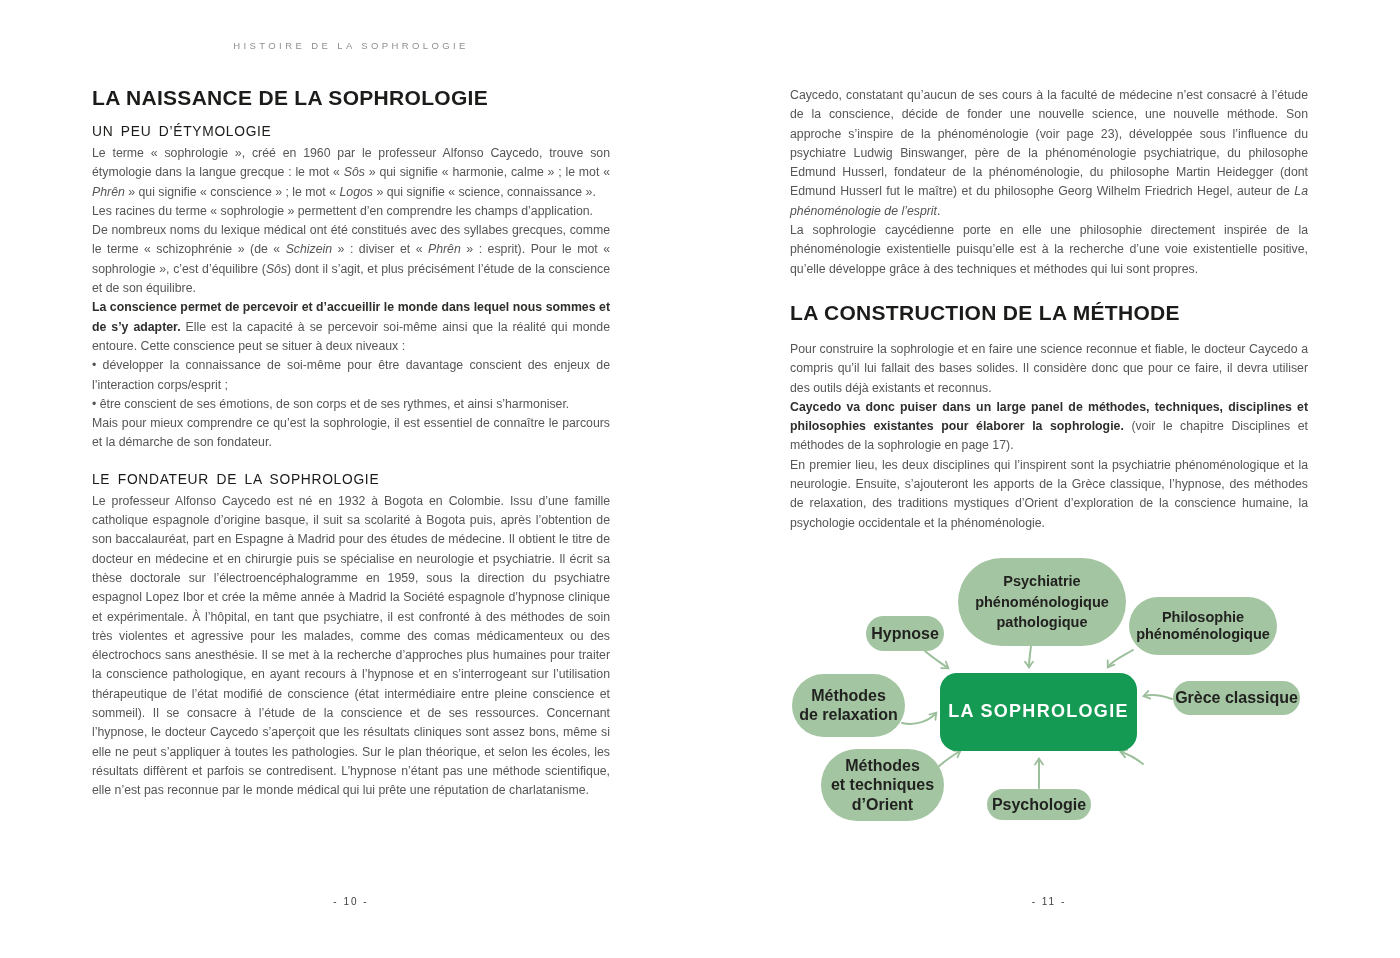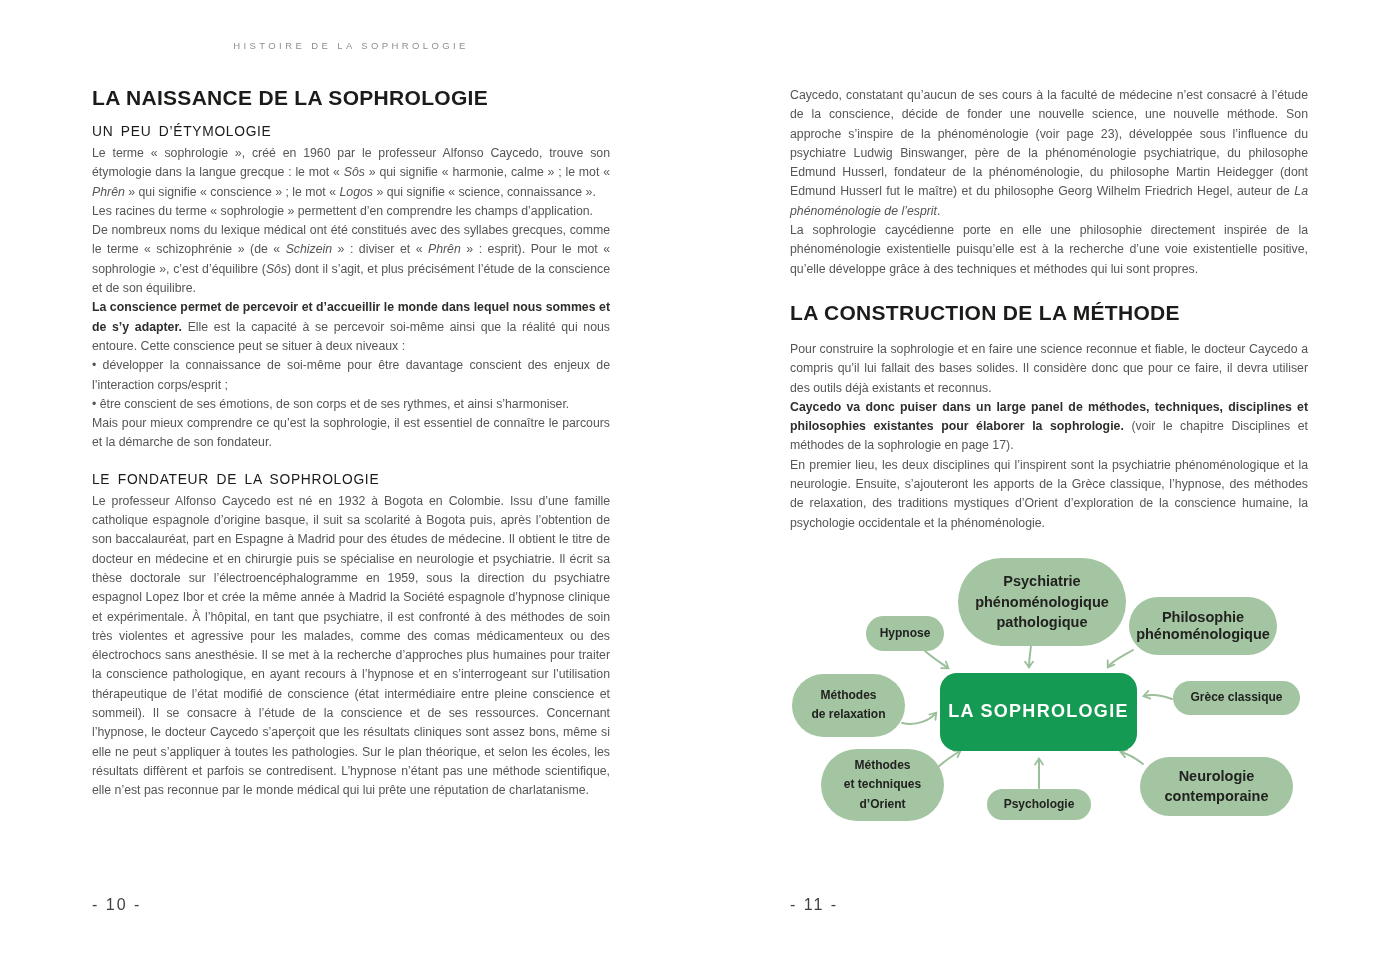--- a/index.html
+++ b/index.html
@@ -31,36 +31,36 @@
   .h2-fondateur { margin-top:19px; }
   p.body {
     margin:0; font-size:12.3px; line-height:19.3px;
     text-align:justify; color:#565656;
   }
   .gap { margin-top:19px; }
   .seg-b { font-weight:700; color:#2e2e2c; }
   .seg-i { font-style:italic; }
 
   .pagenum {
-    position:absolute; top:896px; width:518px; text-align:left;
-    font-size:16px; letter-spacing:2px; color:#3f3f3f;
+    position:absolute; top:896px; width:518px; text-align:center;
+    font-size:10px; letter-spacing:2px; color:#3f3f3f;
   }
   .pagenum-left  { left:92px; }
   .pagenum-right { left:790px; }
 
   
   .diagram {
     position:relative; width:545px; height:312px; margin-top:20px;
   }
   .arrows { position:absolute; left:0; top:0; pointer-events:none; }
   .bubble {
     position:absolute; background:#a3c5a1; color:#222220;
     display:flex; align-items:center; justify-content:center;
     text-align:center; white-space:pre-line;
-    font-weight:700; font-size:12px; line-height:19px;
+    font-weight:700; font-size:16px; line-height:19px;
   }
   .b-psychiatrie { left:168px; top:5px;   width:168px; height:88px; border-radius:44px; font-size:14.5px; line-height:20.5px; }
   .b-philosophie { left:339px; top:44px;  width:148px; height:58px; border-radius:29px; font-size:14.5px; line-height:17px; }
   .b-hypnose     { left:76px;  top:63px;  width:78px;  height:35px; border-radius:18px; }
   .b-relaxation  { left:2px;   top:121px; width:113px; height:63px; border-radius:32px; }
   .b-grece       { left:383px; top:128px; width:127px; height:34px; border-radius:17px; }
   .b-orient      { left:31px;  top:196px; width:123px; height:72px; border-radius:36px; line-height:19.5px; }
   .b-psychologie { left:197px; top:236px; width:104px; height:31px; border-radius:16px; }
   .b-neurologie  { left:350px; top:204px; width:153px; height:59px; border-radius:30px; font-size:14.5px; line-height:20.5px; }
   .centerbox {
@@ -81,21 +81,21 @@
 
   <div class="runner">HISTOIRE DE LA SOPHROLOGIE</div>
 
   <div class="col col-left">
     <h1 class="h1">LA NAISSANCE DE LA SOPHROLOGIE</h1>
 
     <h2 class="h2">UN PEU D’ÉTYMOLOGIE</h2>
     <p class="body"><span>Le terme « sophrologie », créé en 1960 par le professeur Alfonso Caycedo, trouve son étymologie dans la langue grecque : le mot « </span><span class="seg-i">Sôs</span><span> » qui signifie « harmonie, calme » ; le mot « </span><span class="seg-i">Phrên</span><span> » qui signifie « conscience » ; le mot « </span><span class="seg-i">Logos</span><span> » qui signifie « science, connaissance ».</span></p>
     <p class="body">Les racines du terme « sophrologie » permettent d’en comprendre les champs d’application.</p>
     <p class="body"><span>De nombreux noms du lexique médical ont été constitués avec des syllabes grecques, comme le terme « schizophrénie » (de « </span><span class="seg-i">Schizein</span><span> » : diviser et « </span><span class="seg-i">Phrên</span><span> » : esprit). Pour le mot « sophrologie », c’est d’équilibre (</span><span class="seg-i">Sôs</span><span>) dont il s’agit, et plus précisément l’étude de la conscience et de son équilibre.</span></p>
-    <p class="body gap"><span class="seg-b">La conscience permet de percevoir et d’accueillir le monde dans lequel nous sommes et de s’y adapter.</span><span> Elle est la capacité à se percevoir soi-même ainsi que la réalité qui nous entoure. Cette conscience peut se situer à deux niveaux :</span></p>
+    <p class="body gap"><span class="seg-b">La conscience permet de percevoir et d’accueillir le monde dans lequel nous sommes et de s’y adapter.</span><span> Elle est la capacité à se percevoir soi-même ainsi que la réalité qui monde entoure. Cette conscience peut se situer à deux niveaux :</span></p>
     <p class="body">• développer la connaissance de soi-même pour être davantage conscient des enjeux de l’interaction corps/esprit ;</p>
     <p class="body">• être conscient de ses émotions, de son corps et de ses rythmes, et ainsi s’harmoniser.</p>
     <p class="body gap">Mais pour mieux comprendre ce qu’est la sophrologie, il est essentiel de connaître le parcours et la démarche de son fondateur.</p>
 
     <h2 class="h2 h2-fondateur">LE FONDATEUR DE LA SOPHROLOGIE</h2>
     <p class="body">Le professeur Alfonso Caycedo est né en 1932 à Bogota en Colombie. Issu d’une famille catholique espagnole d’origine basque, il suit sa scolarité à Bogota puis, après l’obtention de son baccalauréat, part en Espagne à Madrid pour des études de médecine. Il obtient le titre de docteur en médecine et en chirurgie puis se spécialise en neurologie et psychiatrie. Il écrit sa thèse doctorale sur l’électroencéphalogramme en 1959, sous la direction du psychiatre espagnol Lopez Ibor et crée la même année à Madrid la Société espagnole d’hypnose clinique et expérimentale. À l’hôpital, en tant que psychiatre, il est confronté à des méthodes de soin très violentes et agressive pour les malades, comme des comas médicamenteux ou des électrochocs sans anesthésie. Il se met à la recherche d’approches plus humaines pour traiter la conscience pathologique, en ayant recours à l’hypnose et en s’interrogeant sur l’utilisation thérapeutique de l’état modifié de conscience (état intermédiaire entre pleine conscience et sommeil). Il se consacre à l’étude de la conscience et de ses ressources. Concernant l’hypnose, le docteur Caycedo s’aperçoit que les résultats cliniques sont assez bons, même si elle ne peut s’appliquer à toutes les pathologies. Sur le plan théorique, et selon les écoles, les résultats diffèrent et parfois se contredisent. L’hypnose n’étant pas une méthode scientifique, elle n’est pas reconnue par le monde médical qui lui prête une réputation de charlatanisme.</p>
   </div>
 
   <div class="col col-right">
     <p class="body"><span>Caycedo, constatant qu’aucun de ses cours à la faculté de médecine n’est consacré à l’étude de la conscience, décide de fonder une nouvelle science, une nouvelle méthode. Son approche s’inspire de la phénoménologie (voir page 23), développée sous l’influence du psychiatre Ludwig Binswanger, père de la phénoménologie psychiatrique, du philosophe Edmund Husserl, fondateur de la phénoménologie, du philosophe Martin Heidegger (dont Edmund Husserl fut le maître) et du philosophe Georg Wilhelm Friedrich Hegel, auteur de </span><span class="seg-i">La phénoménologie de l’esprit</span><span>.</span></p>
@@ -131,21 +131,19 @@
       <div class="bubble b-philosophie">Philosophie
 phénoménologique</div>
       <div class="bubble b-hypnose">Hypnose</div>
       <div class="bubble b-relaxation">Méthodes
 de relaxation</div>
       <div class="bubble b-grece">Grèce classique</div>
       <div class="bubble b-orient">Méthodes
 et techniques
 d’Orient</div>
       <div class="bubble b-psychologie">Psychologie</div>
-      <div class="bubble b-neurologie">Neurologie
-contemporaine</div>
       <div class="centerbox">LA SOPHROLOGIE</div>
     </div>
   </div>
 
   <div class="pagenum pagenum-left">-  10  -</div>
   <div class="pagenum pagenum-right">-  11  -</div>
 </div>
 
 </body></html>

